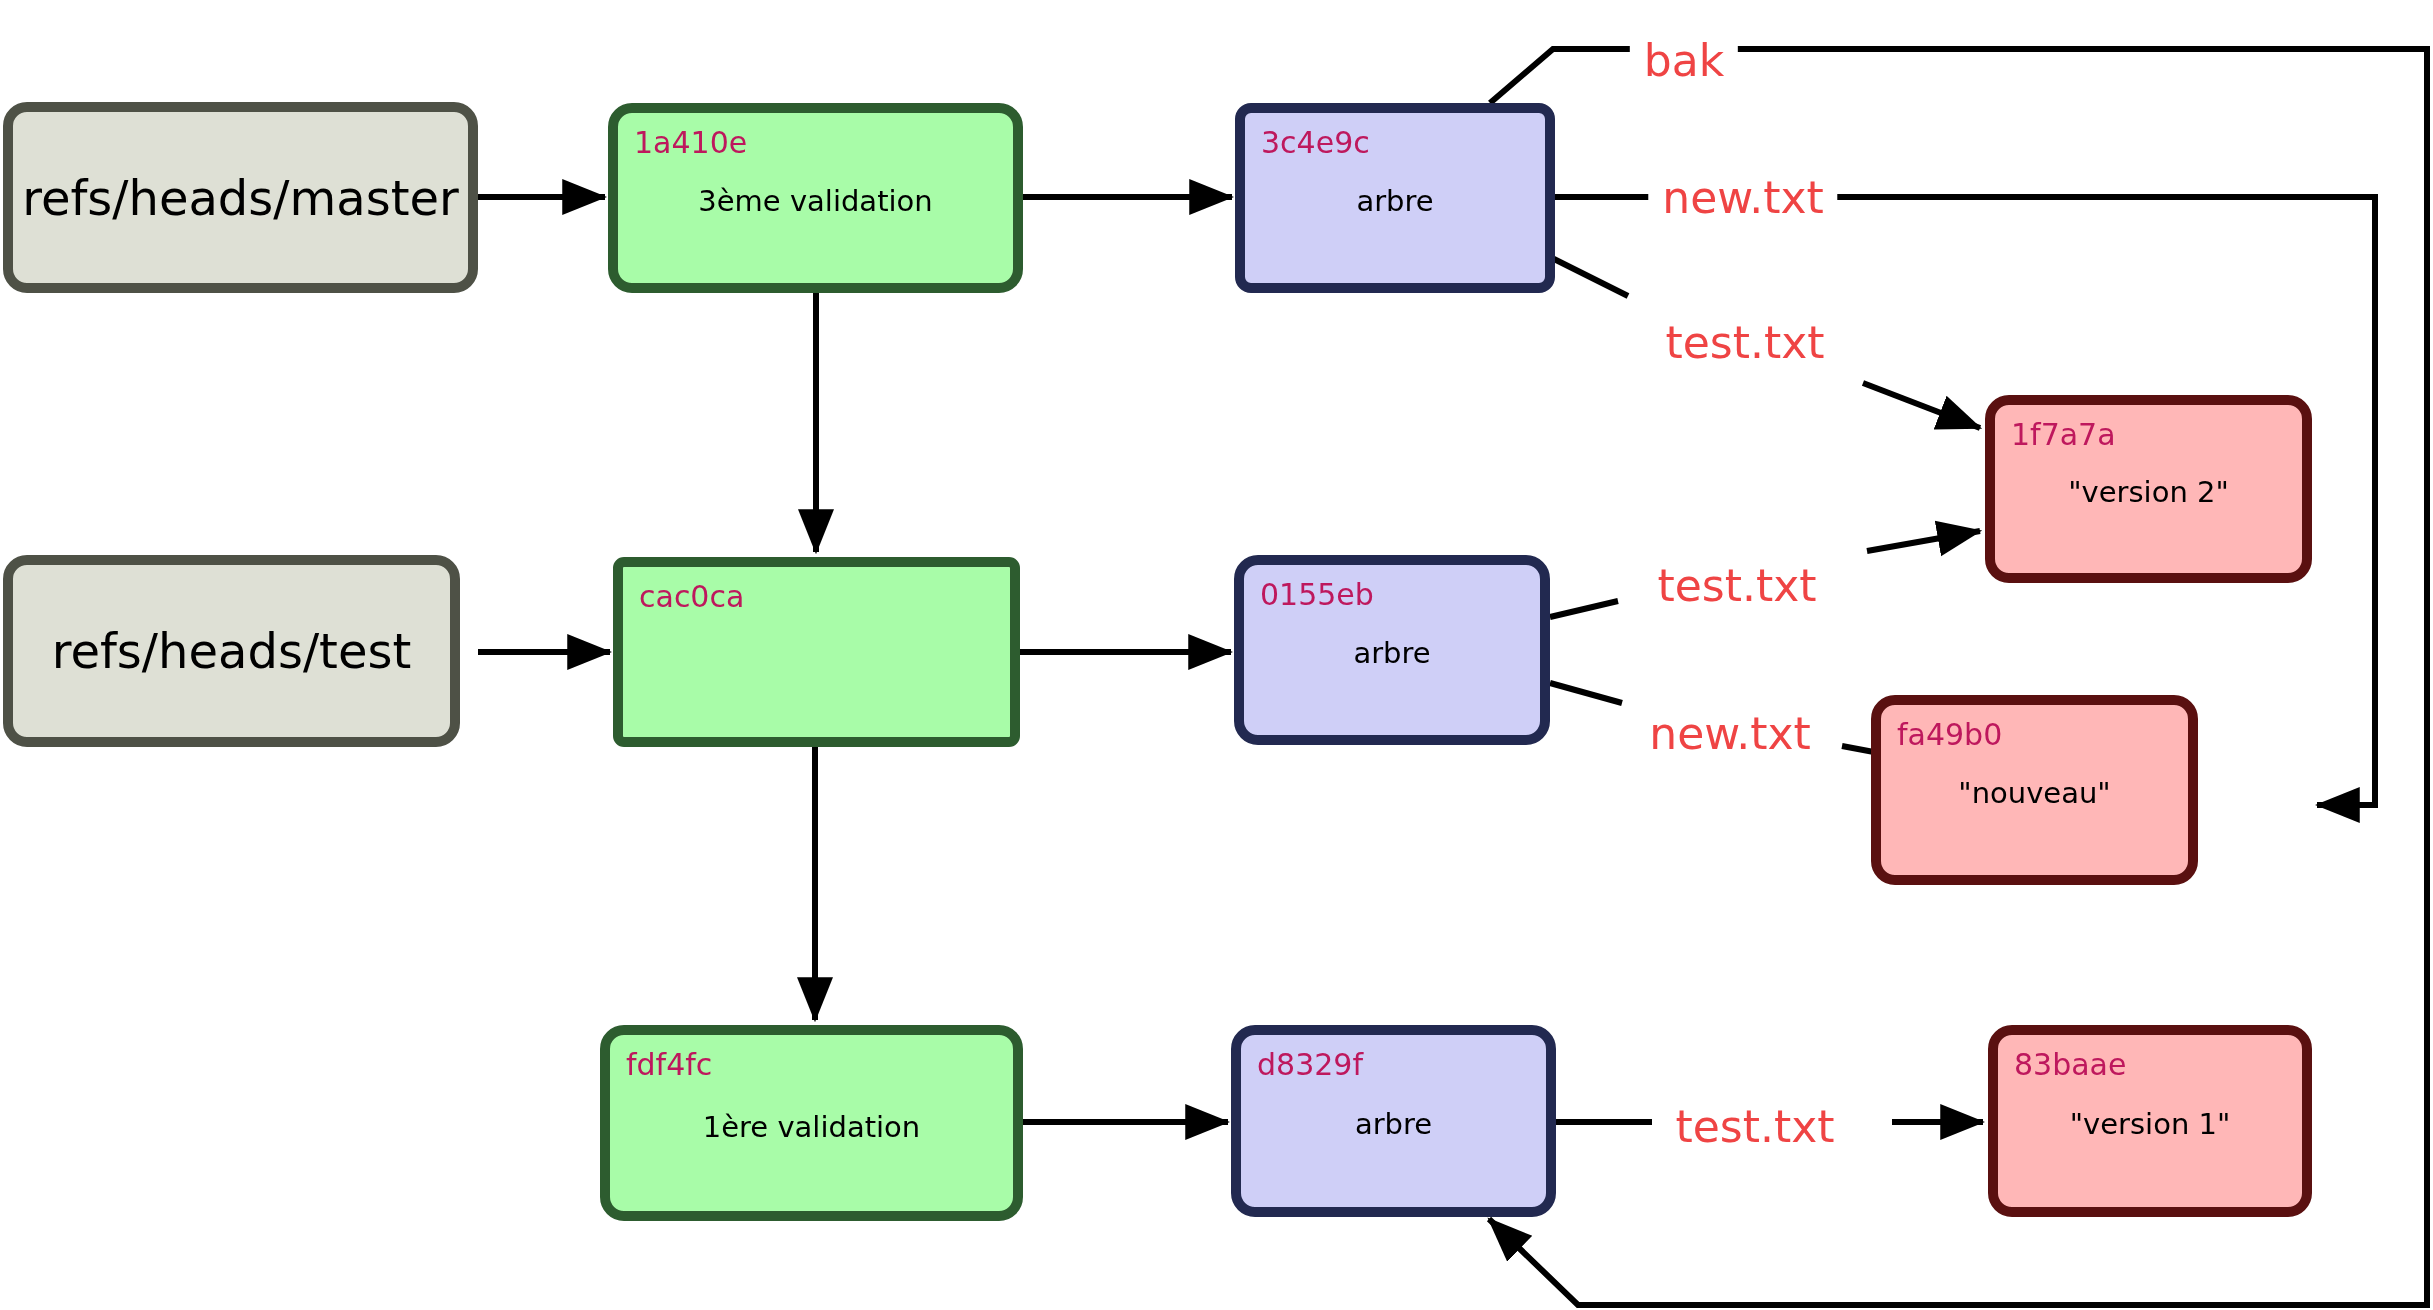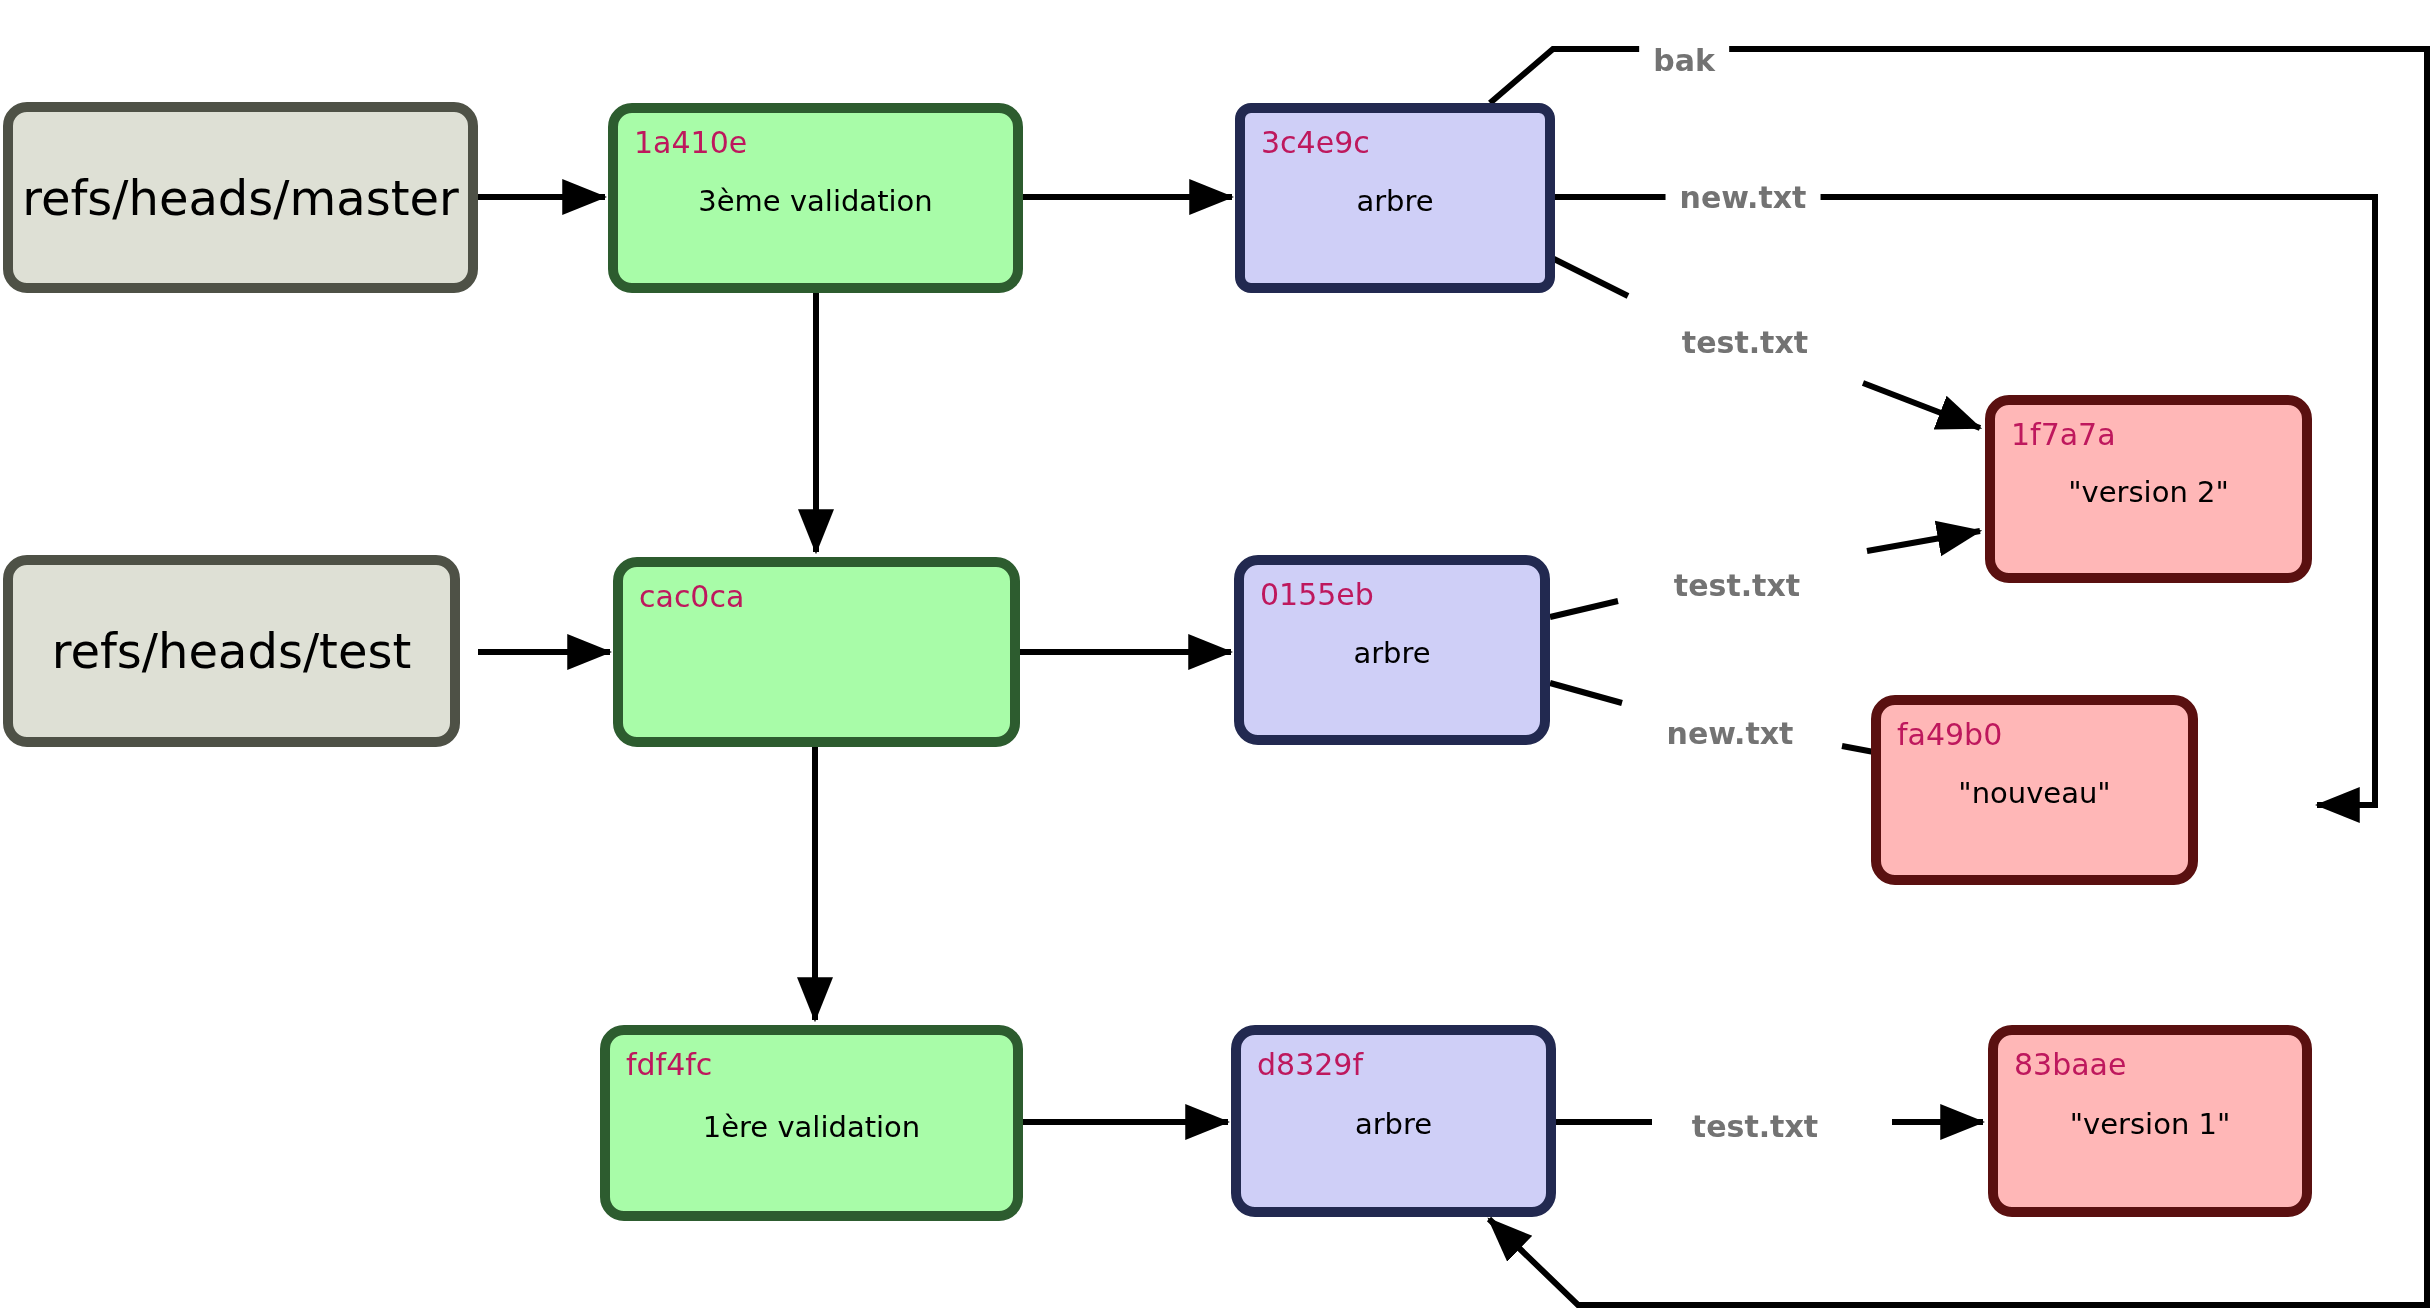--- a/index.html
+++ b/index.html
@@ -21,21 +21,21 @@
     text-align:center;font-size:29px;color:#000;white-space:nowrap;
   }
   .node.ref{background:var(--ref-fill,#dee0d5);border-color:var(--ref-border,#4e5146);
     display:flex;align-items:center;justify-content:center;}
   .node.ref .reflbl{font-size:48px;color:#000;white-space:nowrap;}
   .node.commit{background:var(--commit-fill,#a8fca8);border-color:var(--commit-border,#2d5c2f);}
   .node.tree{background:var(--tree-fill,#cfcff7);border-color:var(--tree-border,#222950);}
   .node.blob{background:var(--blob-fill,#ffb7b7);border-color:var(--blob-border,#5a1010);}
   .edge-label{
     position:absolute;transform:translate(-50%,-50%);
-    background:#ffffff;padding:4px 14px;font-size:30px;color:#737373;white-space:nowrap;font-weight:bold;
+    background:#ffffff;padding:4px 14px;font-size:44px;color:#ef4444;white-space:nowrap;
   }
 </style>
 </head>
 <body>
 
 <div id="stage" style="--bg: #ffffff; --ref-fill: #dee0d5; --ref-border: #4e5146; --commit-fill: #a8fca8; --commit-border: #2d5c2f; --tree-fill: #cfcff7; --tree-border: #222950; --blob-fill: #ffb7b7; --blob-border: #5a1010;">
 
   <svg class="wires" viewBox="0 0 2433 1310" xmlns="http://www.w3.org/2000/svg">
     <defs>
       <marker id="arrow" viewBox="0 0 10 10" refX="9.5" refY="5" markerWidth="7.5" markerHeight="7.5" orient="auto">
@@ -80,21 +80,21 @@
     <span class="reflbl">refs/heads/master</span>
   </div>
   <div class="node ref" style="left:3px;top:555px;width:457px;height:192px;">
     <span class="reflbl">refs/heads/test</span>
   </div>
 
   <div class="node commit" style="left:608px;top:103px;width:415px;height:190px;">
     <span class="hash">1a410e</span>
     <span class="lbl">3ème validation</span>
   </div>
-  <div class="node commit" style="left:613px;top:557px;width:407px;height:190px;">
+  <div class="node commit" style="left:613px;top:557px;width:407px;height:190px;border-radius:11px;">
     <span class="hash">cac0ca</span>
   </div>
   <div class="node commit" style="left:600px;top:1025px;width:423px;height:196px;">
     <span class="hash">fdf4fc</span>
     <span class="lbl">1ère validation</span>
   </div>
 
   <div class="node tree" style="left:1235px;top:103px;width:320px;height:190px;border-radius:16px;">
     <span class="hash">3c4e9c</span>
     <span class="lbl">arbre</span>

